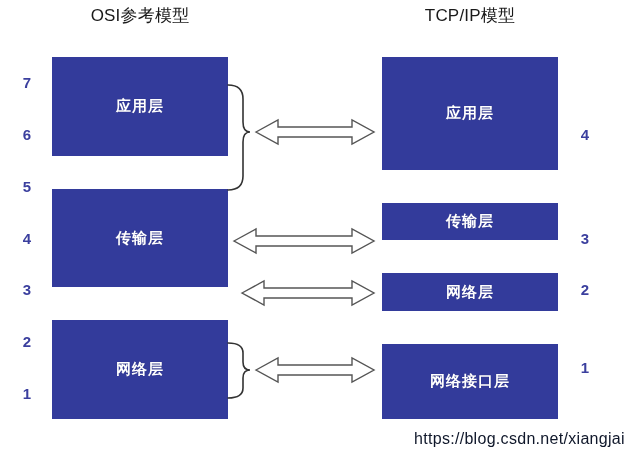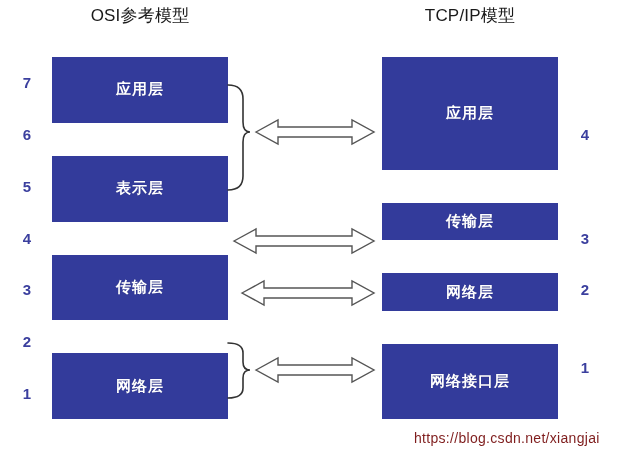--- a/index.html
+++ b/index.html
@@ -82,22 +82,22 @@
     left: 0; top: 0;
     width: 626px; height: 456px;
     pointer-events: none;
   }
 
   
   #watermark {
     position: absolute;
     left: 414px;
     top: 430px;
-    font-size: 14px;
-    color: #7f1d1d;
+    font-size: 16px;
+    color: #0f172a;
     white-space: nowrap;
     letter-spacing: 0.3px;
   }
 </style>
 </head>
 <body>
 
 <div id="canvas">
 
   <div class="title" id="title-osi">OSI参考模型</div>
@@ -108,21 +108,20 @@
     <div class="num" style="flex:1">6</div>
     <div class="num" style="flex:1">5</div>
     <div class="num" style="flex:1">4</div>
     <div class="num" style="flex:1">3</div>
     <div class="num" style="flex:1">2</div>
     <div class="num" style="flex:1">1</div>
   </div>
 
   <div class="stack" id="stack-osi">
     <div class="layer" style="flex:1">应用层</div>
-    <div class="layer" style="flex:1">表示层</div>
     <div class="layer" style="flex:1">传输层</div>
     <div class="layer" style="flex:1">网络层</div>
   </div>
 
   <div class="stack" id="stack-tcpip">
     <div class="layer" style="flex:3">应用层</div>
     <div class="layer" style="flex:1">传输层</div>
     <div class="layer" style="flex:1">网络层</div>
     <div class="layer" style="flex:2">网络接口层</div>
   </div>

